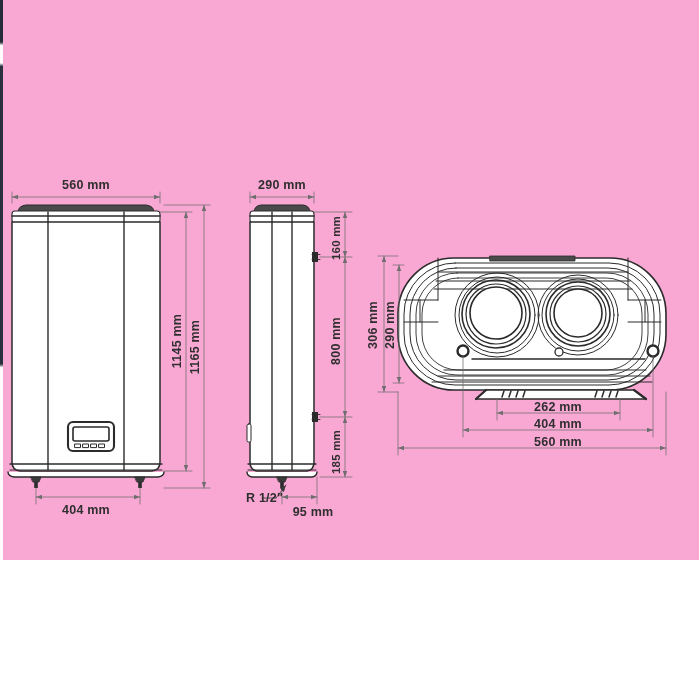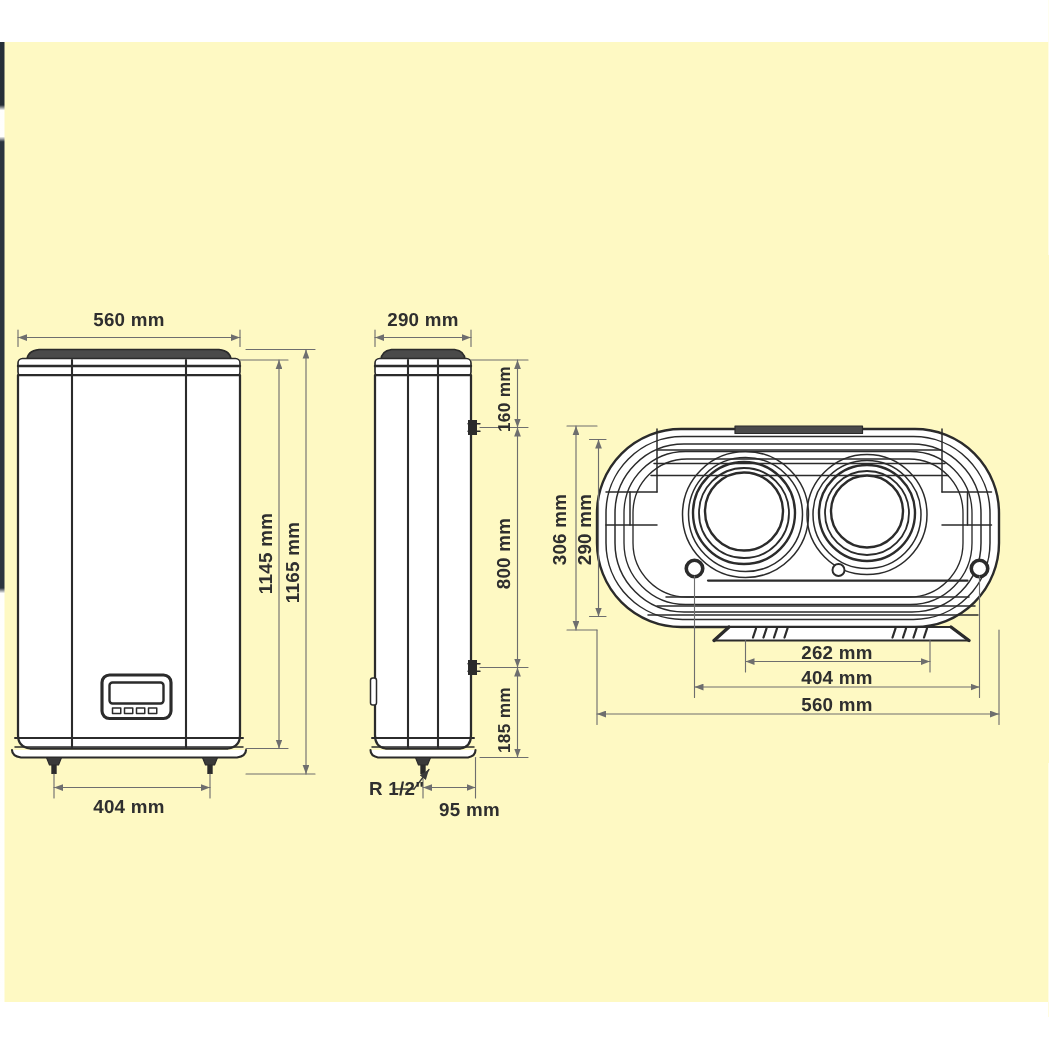--- a/index.html
+++ b/index.html
@@ -8,24 +8,23 @@
     padding: 0;
     background: #ffffff;
   }
   body {
     font-family: "Liberation Sans", sans-serif;
     -webkit-font-smoothing: antialiased;
   }
   #stage {
     position: relative;
     width: 699px;
-    height: 640px;
-    background: #fef9c3;
+    height: 560px;
+    background: #f9a8d4;
     overflow: hidden;
-    margin-top: 28px;
   }
   
   .edge-bar {
     position: absolute;
     left: 0;
     top: 0;
     width: 3px;
     height: 700px;
     background: linear-gradient(to bottom,
       #1b2430 0%, #1b2430 6%,

